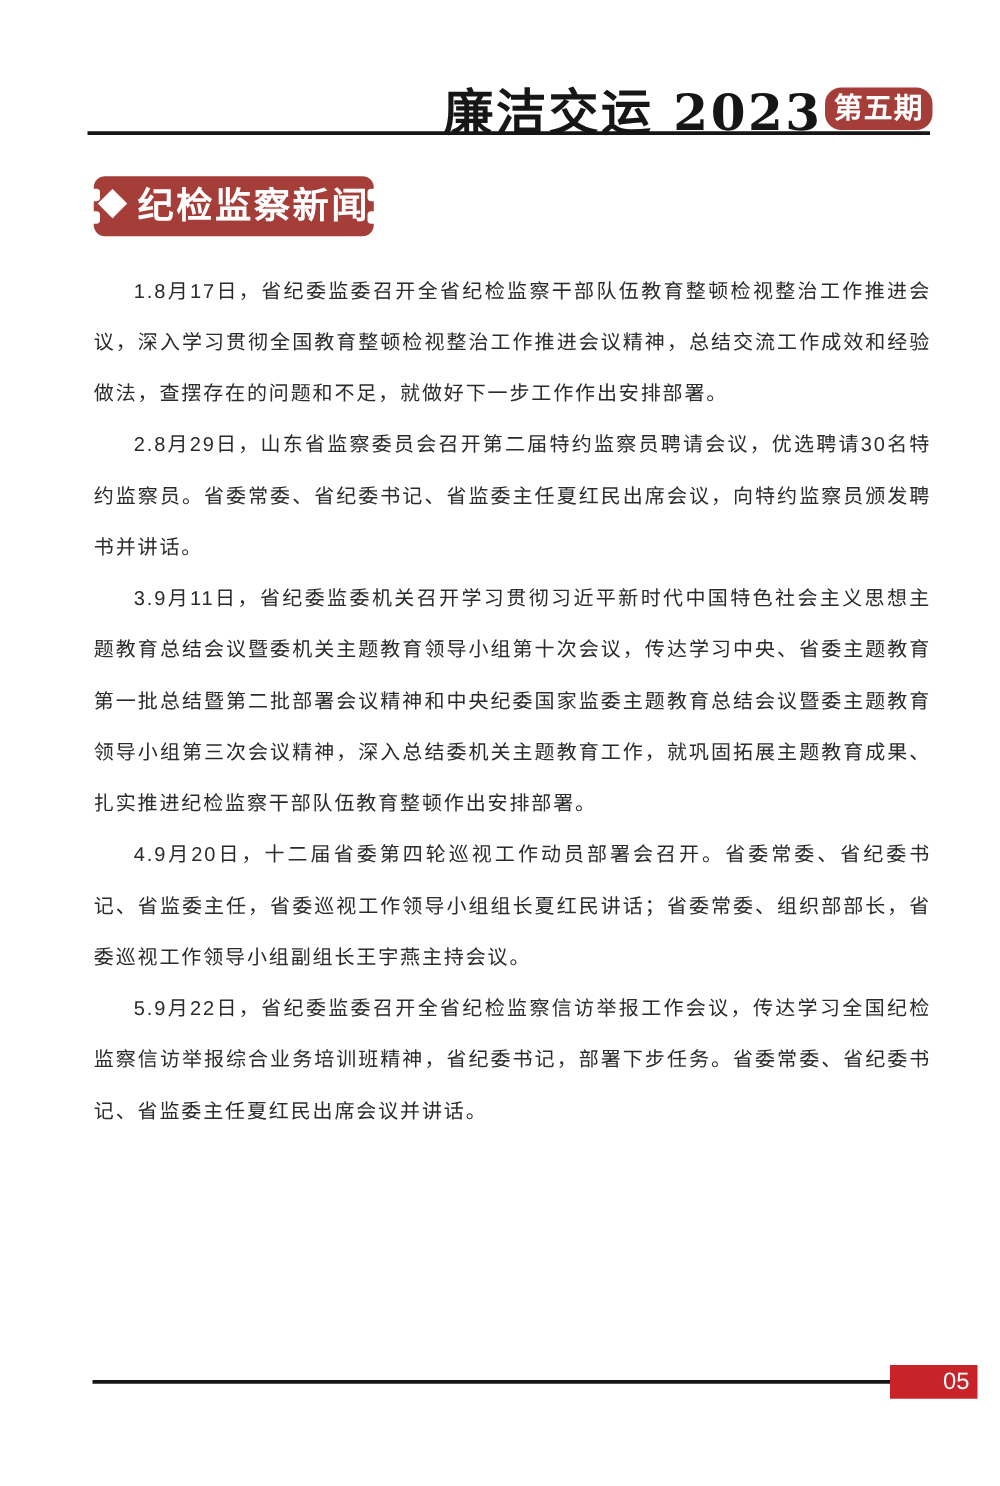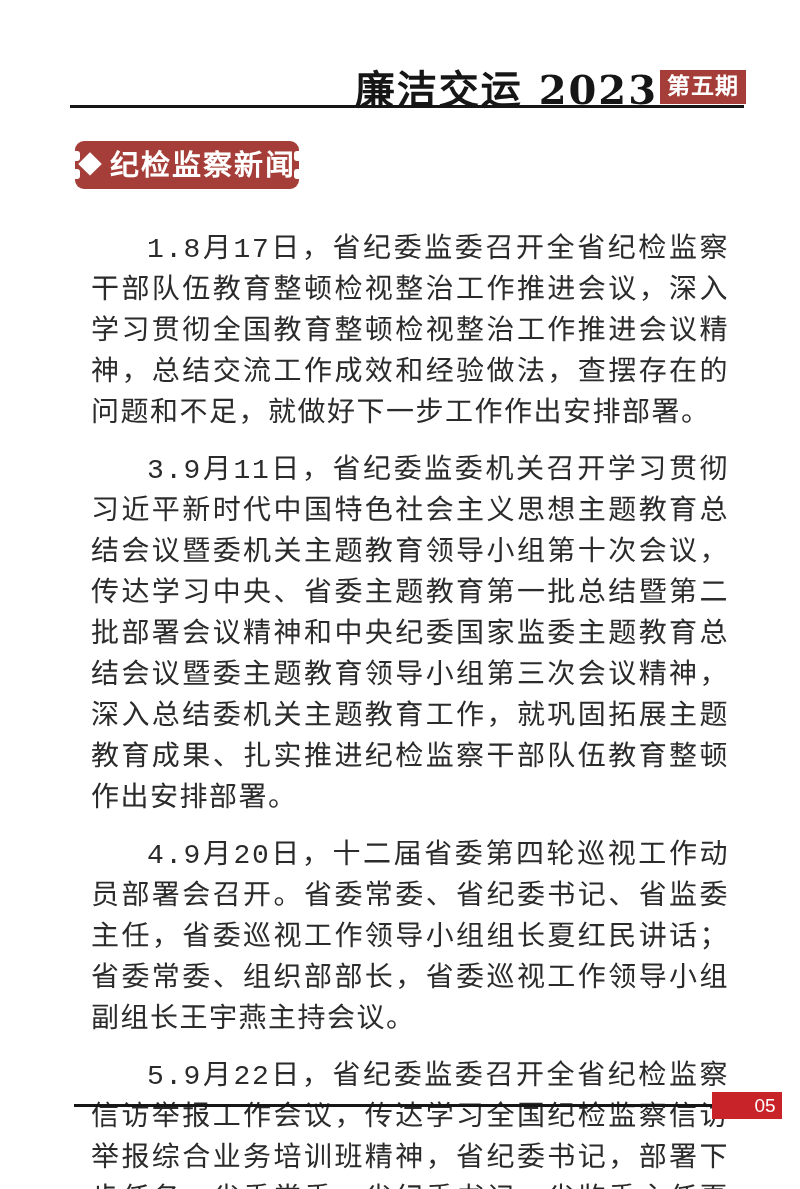--- a/index.html
+++ b/index.html
@@ -33,20 +33,21 @@
   .issue-badge{
     background:var(--badge-red);
     color:#ffffff;
     font-family:"Liberation Serif", serif;
     font-weight:bold;
     font-size:23px;
     line-height:1;
     padding:5px 7px 6px 7px;
     letter-spacing:1px;
     white-space:nowrap;
+    border-radius:13px;
   }
   .header-rule{
     position:absolute; left:70px; top:105px;
     width:674px; height:3px;
     background:var(--rule);
   }
   
   .banner{
     position:absolute; left:75px; top:141px;
     width:224px; height:48px;
@@ -75,29 +76,29 @@
     line-height:1;
     font-family:"Liberation Serif", serif;
     white-space:nowrap;
   }
   
   .news-body{
     position:absolute; left:75px; top:213px;
     width:670px;
   }
   .news-body p{
-    margin:16px;
-    font-size:28px;
+    margin:0;
+    font-size:16px;
     line-height:41px;
     color:var(--text);
     text-align:justify;
     text-justify:inter-character;
     text-indent:2em;
     letter-spacing:1.5px;
-    font-family:Liberation Mono, monospace;
+    font-family:Liberation Sans, sans-serif;
   }
   
   .footer-rule{
     position:absolute; left:74px; top:1104px;
     width:638px; height:3px;
     background:var(--rule);
   }
   .page-box{
     position:absolute; left:712px; top:1092px;
     width:34px; height:27px;
@@ -121,19 +122,20 @@
   <span class="notch tl"></span>
   <span class="notch bl"></span>
   <span class="notch tr"></span>
   <span class="notch br"></span>
   <span class="banner-icon">◆</span>
   <span class="banner-title">纪检监察新闻</span>
 </div>
 
 <div class="news-body">
   <p>1.8月17日，省纪委监委召开全省纪检监察干部队伍教育整顿检视整治工作推进会议，深入学习贯彻全国教育整顿检视整治工作推进会议精神，总结交流工作成效和经验做法，查摆存在的问题和不足，就做好下一步工作作出安排部署。</p>
+  <p>2.8月29日，山东省监察委员会召开第二届特约监察员聘请会议，优选聘请30名特约监察员。省委常委、省纪委书记、省监委主任夏红民出席会议，向特约监察员颁发聘书并讲话。</p>
   <p>3.9月11日，省纪委监委机关召开学习贯彻习近平新时代中国特色社会主义思想主题教育总结会议暨委机关主题教育领导小组第十次会议，传达学习中央、省委主题教育第一批总结暨第二批部署会议精神和中央纪委国家监委主题教育总结会议暨委主题教育领导小组第三次会议精神，深入总结委机关主题教育工作，就巩固拓展主题教育成果、扎实推进纪检监察干部队伍教育整顿作出安排部署。</p>
   <p>4.9月20日，十二届省委第四轮巡视工作动员部署会召开。省委常委、省纪委书记、省监委主任，省委巡视工作领导小组组长夏红民讲话；省委常委、组织部部长，省委巡视工作领导小组副组长王宇燕主持会议。</p>
   <p>5.9月22日，省纪委监委召开全省纪检监察信访举报工作会议，传达学习全国纪检监察信访举报综合业务培训班精神，省纪委书记，部署下步任务。省委常委、省纪委书记、省监委主任夏红民出席会议并讲话。</p>
 </div>
 
 <div class="footer-rule"></div>
 <div class="page-box">05</div>
 
 </body></html>

